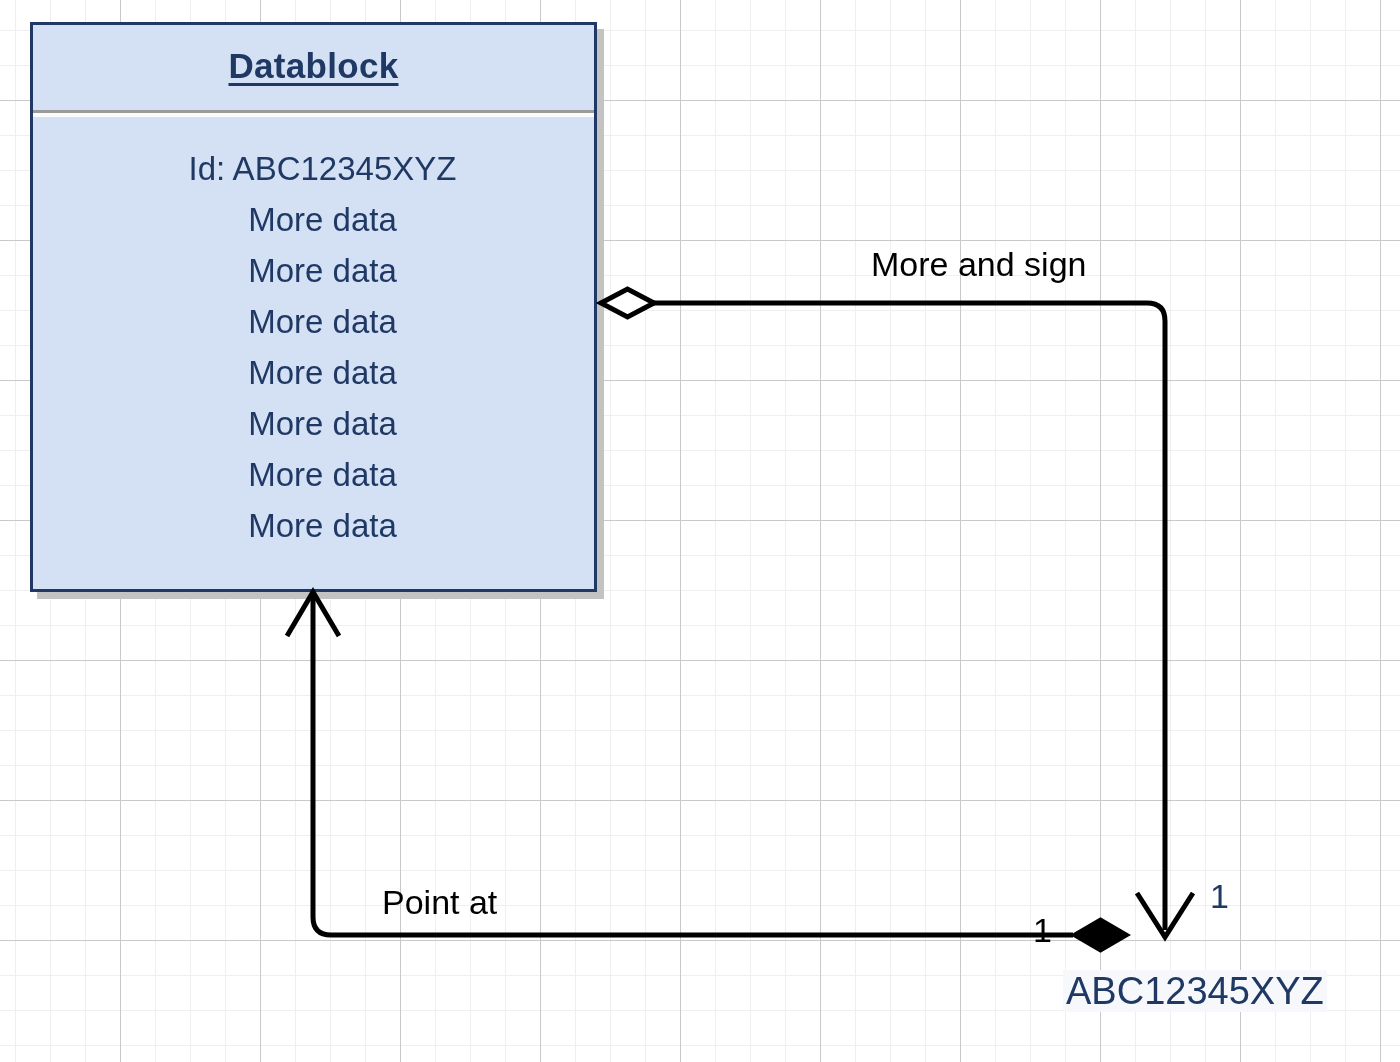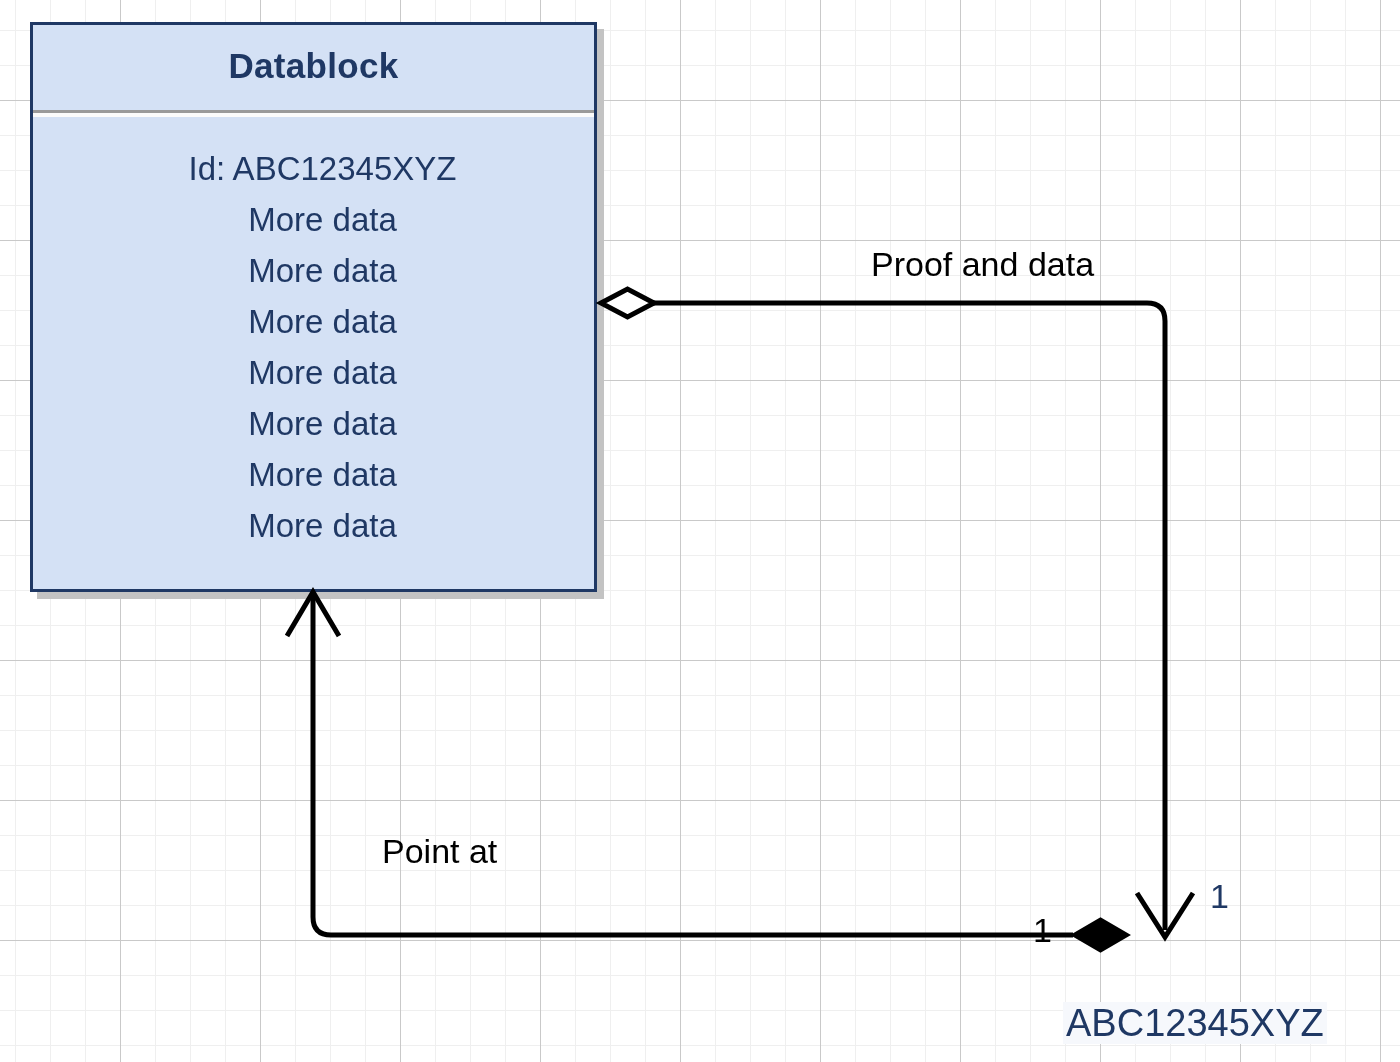--- a/index.html
+++ b/index.html
@@ -47,20 +47,21 @@
     position: absolute;
     left: 0;
     top: 0;
     width: 100%;
     height: 82px;
     line-height: 82px;
     text-align: center;
     font-size: 35px;
     font-weight: bold;
     color: #1f3864;
+    text-decoration: underline;
     text-underline-offset: 5px;
     letter-spacing: 0.3px;
   }
   .class-divider {
     position: absolute;
     left: 0;
     top: 85px;
     width: 100%;
     height: 7px;
     background: linear-gradient(to bottom,
@@ -150,23 +151,23 @@
 
     <g>
       <path d="M 1073 935 L 331 935 Q 313 935 313 917 L 313 597" fill="none" stroke="#000000" stroke-width="5"></path>
 
       <polygon points="1073,935 1100.5,919 1128,935 1100.5,951" fill="#000000" stroke="#000000" stroke-width="3"></polygon>
 
       <polyline points="287,636 313,592 339,636" fill="none" stroke="#000000" stroke-width="5" stroke-linecap="butt" stroke-linejoin="miter"></polyline>
     </g>
   </svg>
 
-  <div class="edge-label" style="left:871px; top:247px;">Proof and data</div>
+  <div class="edge-label" style="left:871px; top:247px;">More and sign</div>
 
-  <div class="edge-label" style="left:382px; top:834px;">Point at</div>
+  <div class="edge-label" style="left:382px; top:885px;">Point at</div>
 
   <div class="mult-label" style="left:1033px; top:913px;">1</div>
 
   <div class="mult-label blue" style="left:1210px; top:879px;">1</div>
 
-  <div class="id-tag" style="left:1063px; top:1002px;">ABC12345XYZ</div>
+  <div class="id-tag" style="left:1063px; top:970px;">ABC12345XYZ</div>
 
 </div>
 
 </body></html>

